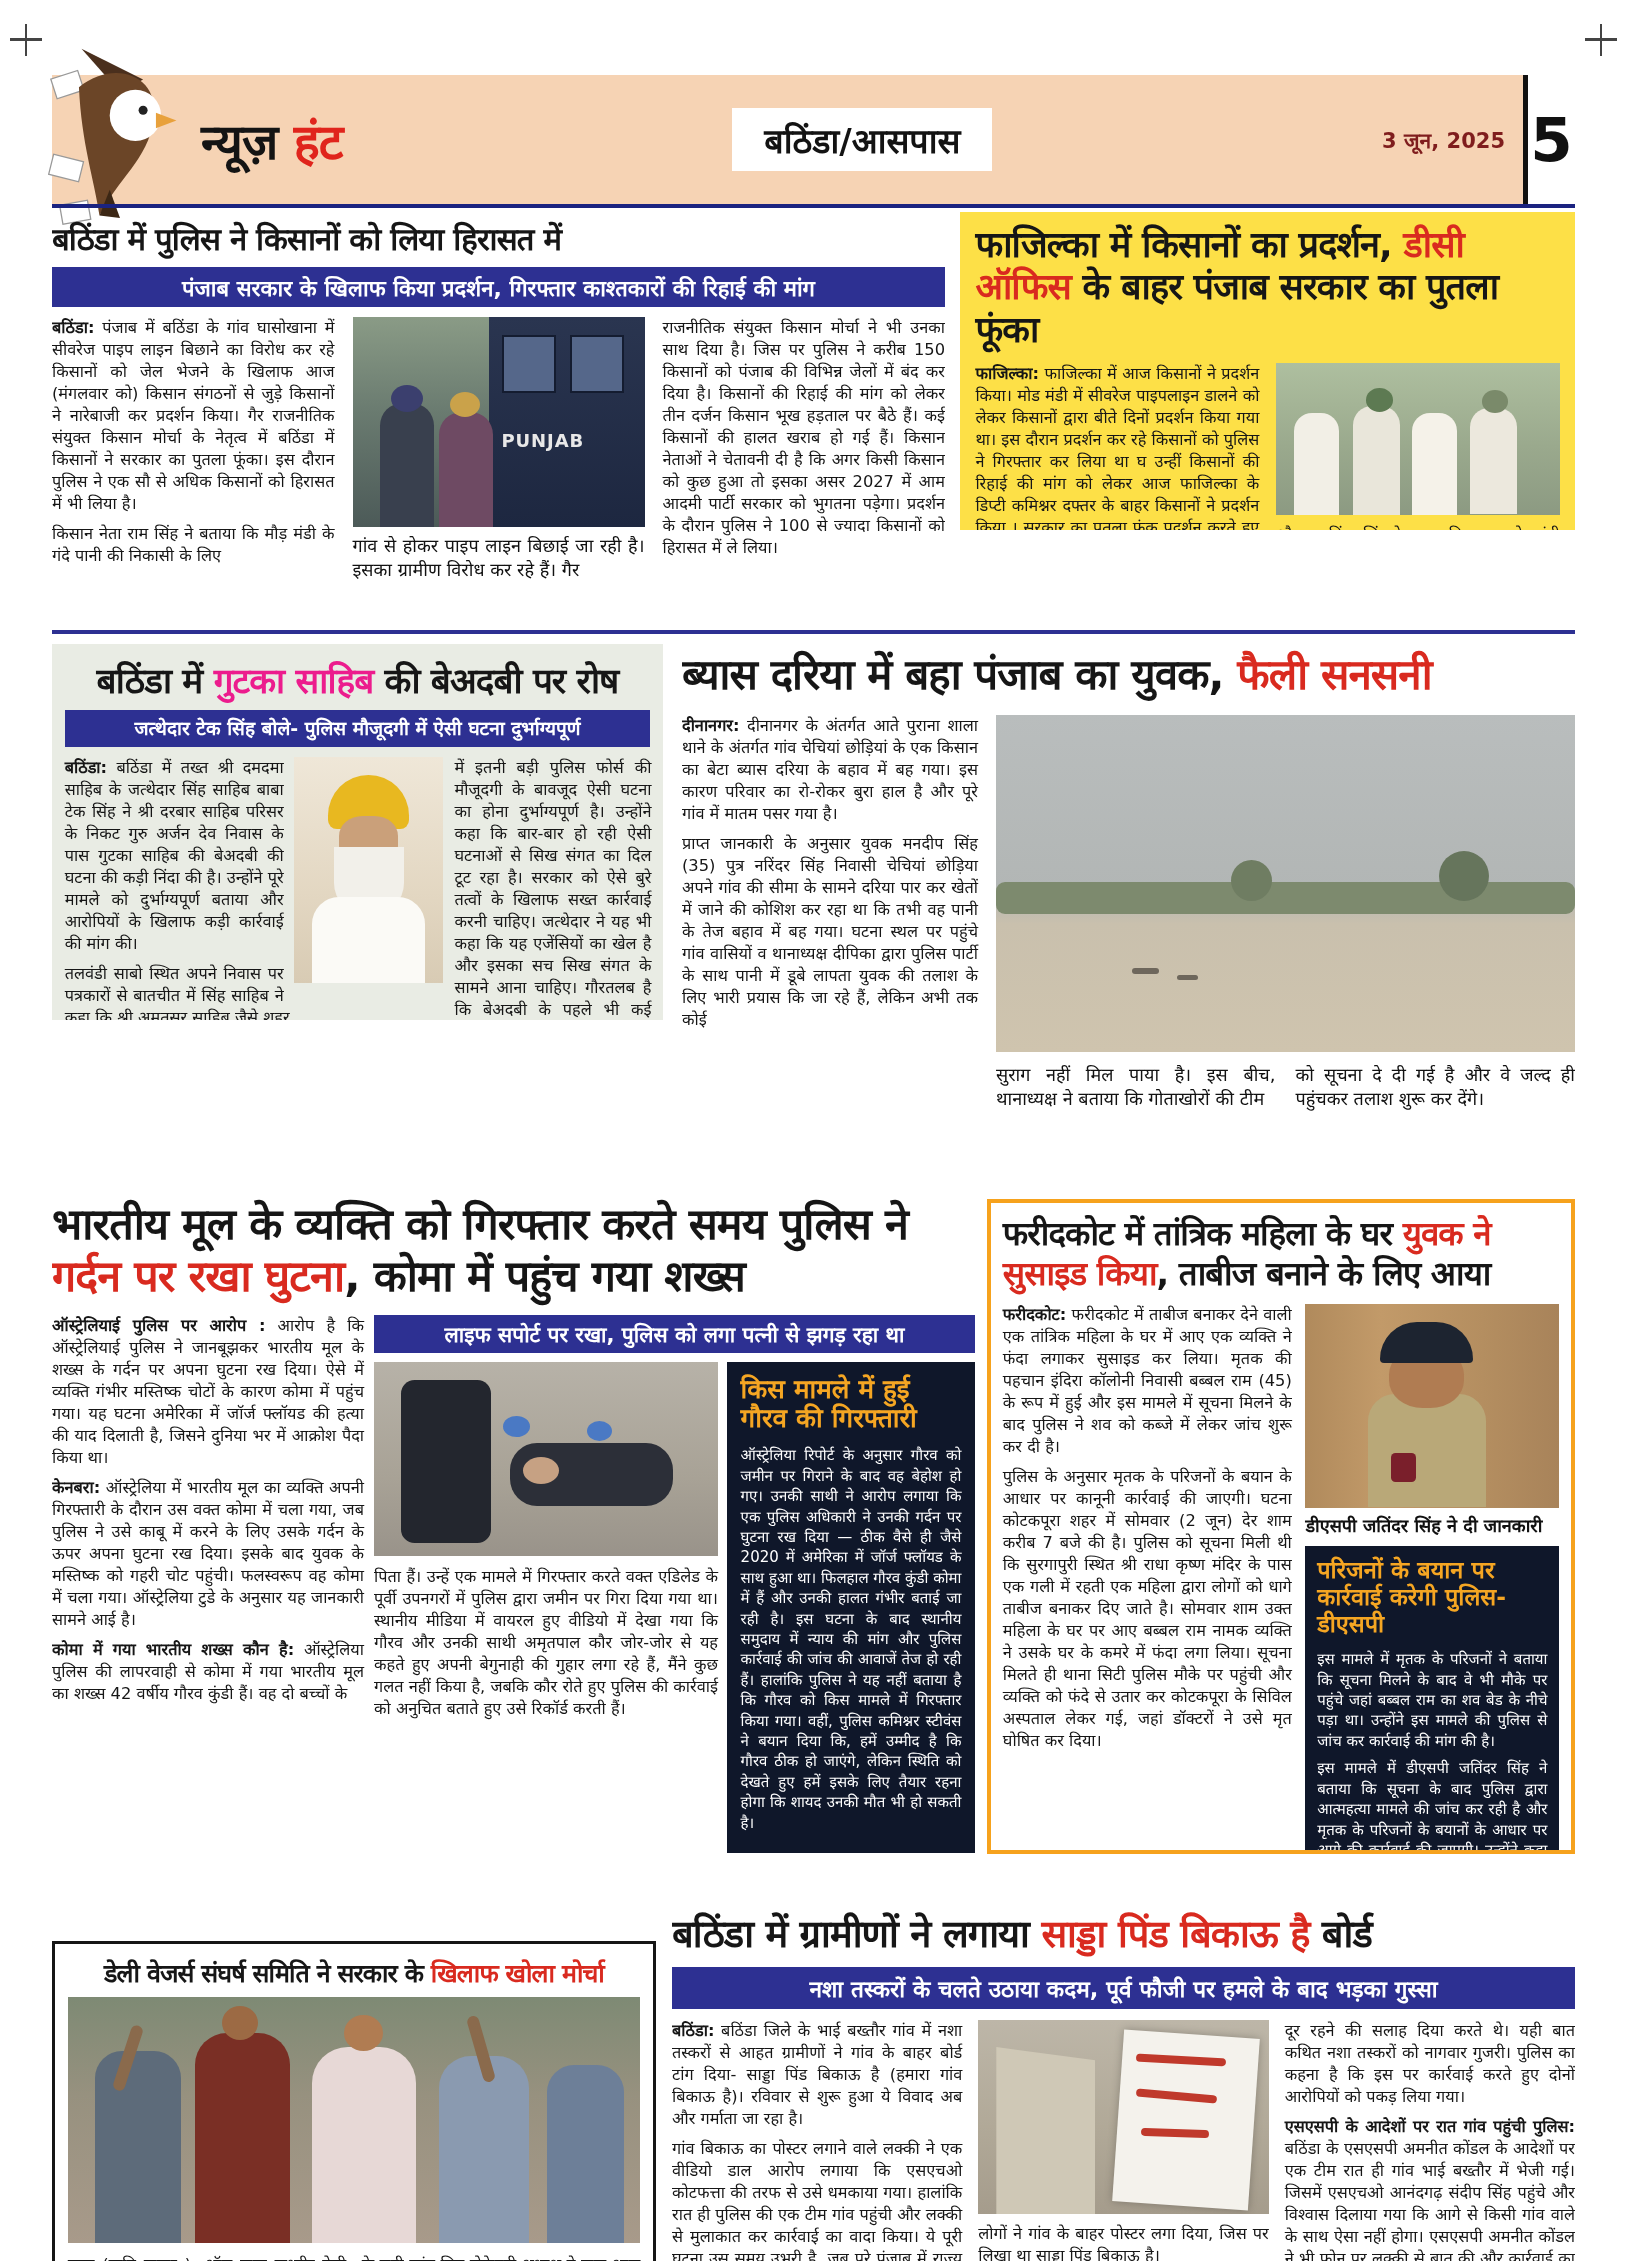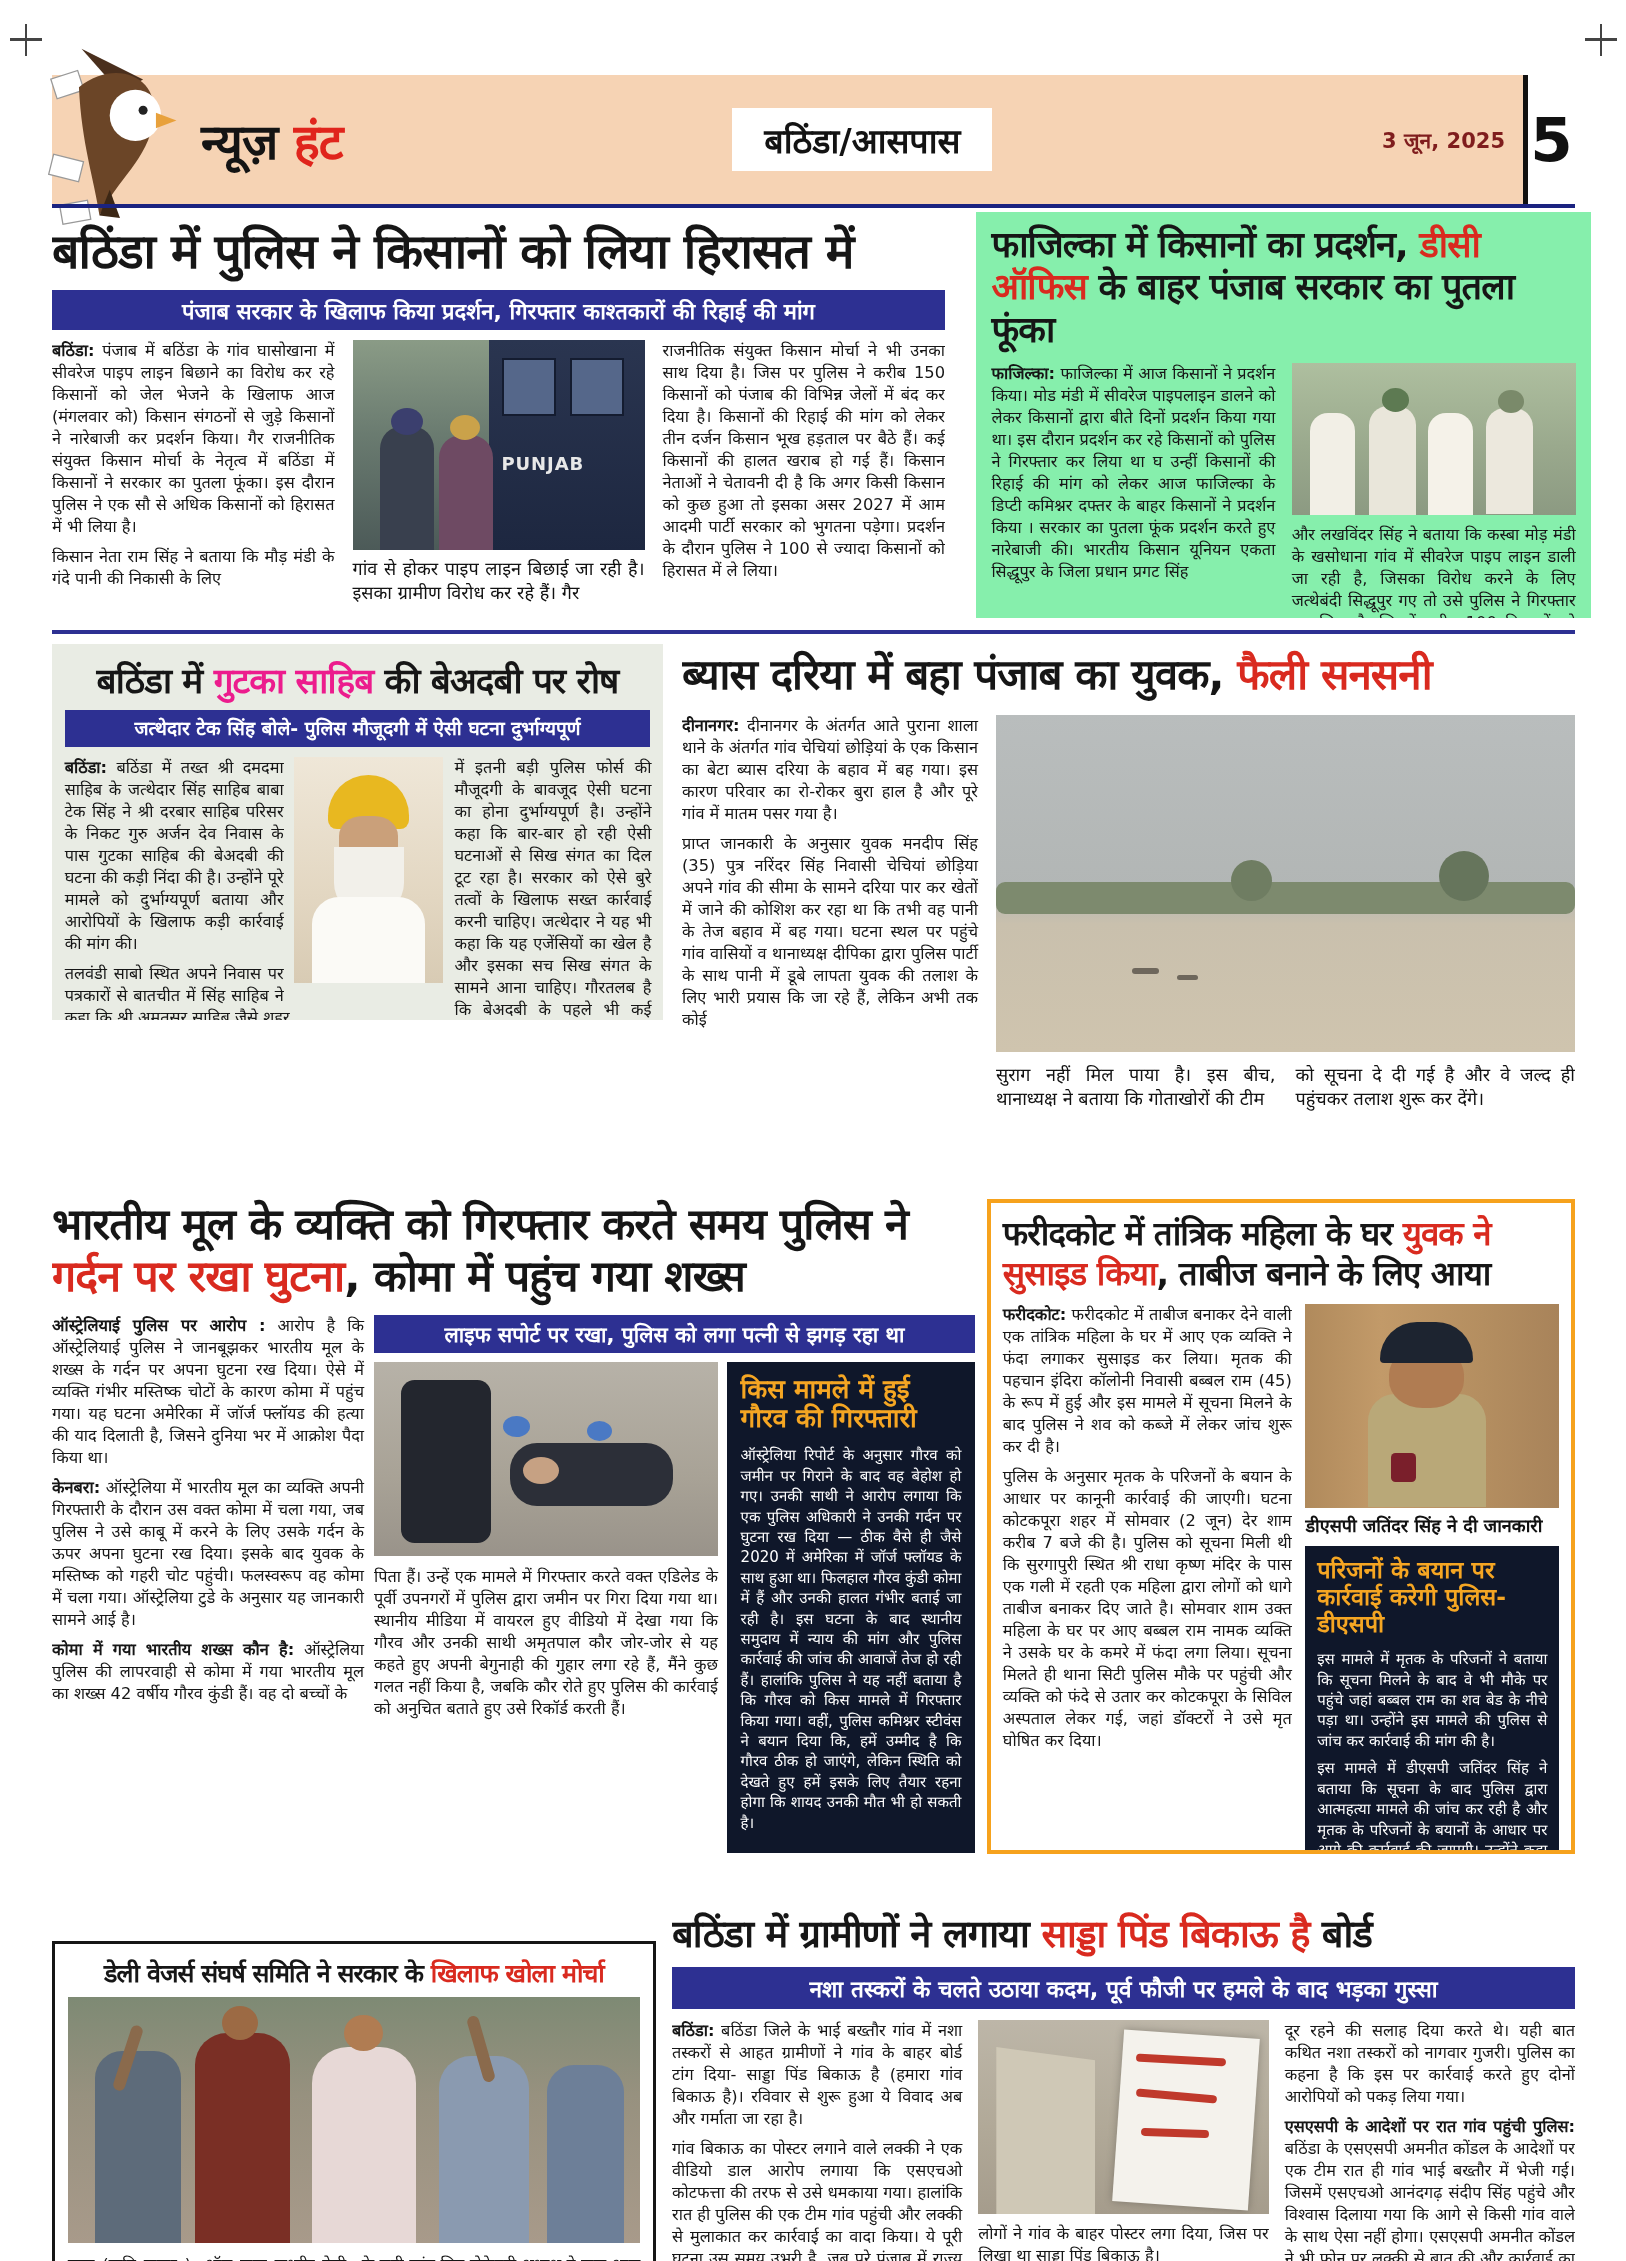--- a/index.html
+++ b/index.html
@@ -55,21 +55,21 @@
   <div class="brand" style="margin-left:149px;"><span style="color:#141414;">न्यूज़</span> <span style="color:#e0241c;">हंट</span></div>
   <div class="edbox"><span>बठिंडा/आसपास</span></div>
   <div class="hdate">3 जून, 2025</div>
   <div class="pagebox">
       <span>5</span>
     </div>
 </div>
 <div class="abs" style="left:52px;top:204px;width:1523px;height:3.6px;background:#1b2380;"></div>
 
 <div class="abs" style="left:52px;top:217px;width:893px;height:408px;overflow:hidden;">
-  <div class="hl" style="font-size:48px;white-space:nowrap;">बठिंडा में पुलिस ने किसानों को लिया हिरासत में</div>
+  <div class="hl" style="font-size:31px;white-space:nowrap;">बठिंडा में पुलिस ने किसानों को लिया हिरासत में</div>
   <div class="kicker" style="margin-top:8.1px;height:40px;font-size:22px;">पंजाब सरकार के खिलाफ किया प्रदर्शन, गिरफ्तार काश्तकारों की रिहाई की मांग</div>
   <div class="cols bodytext" style="margin-top:10px;gap:18px;">
     <div style="flex:1;">
       <p><span class="dl">बठिंडा:</span> <span>पंजाब में बठिंडा के गांव घासोखाना में सीवरेज पाइप लाइन बिछाने का विरोध कर रहे किसानों को जेल भेजने के खिलाफ आज (मंगलवार को) किसान संगठनों से जुड़े किसानों ने नारेबाजी कर प्रदर्शन किया। गैर राजनीतिक संयुक्त किसान मोर्चा के नेतृत्व में बठिंडा में किसानों ने सरकार का पुतला फूंका। इस दौरान पुलिस ने एक सौ से अधिक किसानों को हिरासत में भी लिया है।</span></p>
       <p>किसान नेता राम सिंह ने बताया कि मौड़ मंडी के गंदे पानी की निकासी के लिए</p>
     </div>
     <div style="width:292px;flex:none;">
       <div class="photo" style="width:292px;height:210px;background:linear-gradient(180deg,#8a9b86 0%,#6a7b70 45%,#4c5a58 100%);">
         <div class="abs" style="left:136px;top:0;width:156px;height:210px;background:linear-gradient(180deg,#2a3550,#1d2740);"></div>
         <div class="abs" style="left:149px;top:18px;width:50px;height:54px;background:#55678a;border:2.7px solid #141c30;"></div>
@@ -81,21 +81,21 @@
         <div class="abs" style="left:97px;top:75px;width:30px;height:25px;border-radius:50%;background:#caa24a;"></div>
       </div>
       <div class="caption" style="margin-top:7.2px;">गांव से होकर पाइप लाइन बिछाई जा रही है। इसका ग्रामीण विरोध कर रहे हैं। गैर</div>
     </div>
     <div style="flex:1;">
       <p>राजनीतिक संयुक्त किसान मोर्चा ने भी उनका साथ दिया है। जिस पर पुलिस ने करीब 150 किसानों को पंजाब की विभिन्न जेलों में बंद कर दिया है। किसानों की रिहाई की मांग को लेकर तीन दर्जन किसान भूख हड़ताल पर बैठे हैं। कई किसानों की हालत खराब हो गई हैं। किसान नेताओं ने चेतावनी दी है कि अगर किसी किसान को कुछ हुआ तो इसका असर 2027 में आम आदमी पार्टी सरकार को भुगतना पड़ेगा। प्रदर्शन के दौरान पुलिस ने 100 से ज्यादा किसानों को हिरासत में ले लिया।</p>
     </div>
   </div>
 </div>
 
-<div class="abs" style="left:960px;top:212px;width:615px;height:406px;background:#86efac;padding:11.8px 15.4px;box-sizing:border-box;overflow:hidden;margin-left:16px;">
+<div class="abs" style="left:960px;top:212px;width:615px;height:318px;background:#fde047;padding:11.8px 15.4px;box-sizing:border-box;overflow:hidden;">
   <div class="hl" style="font-size:36px;line-height:1.18;"><span>फाजिल्का में किसानों का प्रदर्शन, </span><span class="red">डीसी ऑफिस</span><span> के बाहर पंजाब सरकार का पुतला फूंका</span></div>
   <div class="cols bodytext" style="margin-top:11.8px;gap:16.3px;">
     <div style="flex:1;">
       <p><span class="dl">फाजिल्का:</span> <span>फाजिल्का में आज किसानों ने प्रदर्शन किया। मोड मंडी में सीवरेज पाइपलाइन डालने को लेकर किसानों द्वारा बीते दिनों प्रदर्शन किया गया था। इस दौरान प्रदर्शन कर रहे किसानों को पुलिस ने गिरफ्तार कर लिया था घ उन्हीं किसानों की रिहाई की मांग को लेकर आज फाजिल्का के डिप्टी कमिश्नर दफ्तर के बाहर किसानों ने प्रदर्शन किया । सरकार का पुतला फूंक प्रदर्शन करते हुए नारेबाजी की। भारतीय किसान यूनियन एकता सिद्धूपुर के जिला प्रधान प्रगट सिंह</span></p>
     </div>
     <div style="flex:1;">
       <div class="photo" style="width:100%;height:152px;background:linear-gradient(180deg,#aebf9f 0%,#9aa98d 55%,#8c9a82 100%);margin-bottom:9px;">
         <div class="abs" style="left:18px;top:50px;width:45px;height:102px;border-radius:18px 18px 0 0;background:#f2efe6;"></div>
         <div class="abs" style="left:77px;top:43px;width:47px;height:109px;border-radius:19px 19px 0 0;background:#e9e6da;"></div>
         <div class="abs" style="left:136px;top:50px;width:45px;height:102px;border-radius:18px 18px 0 0;background:#f5f2e9;"></div>

